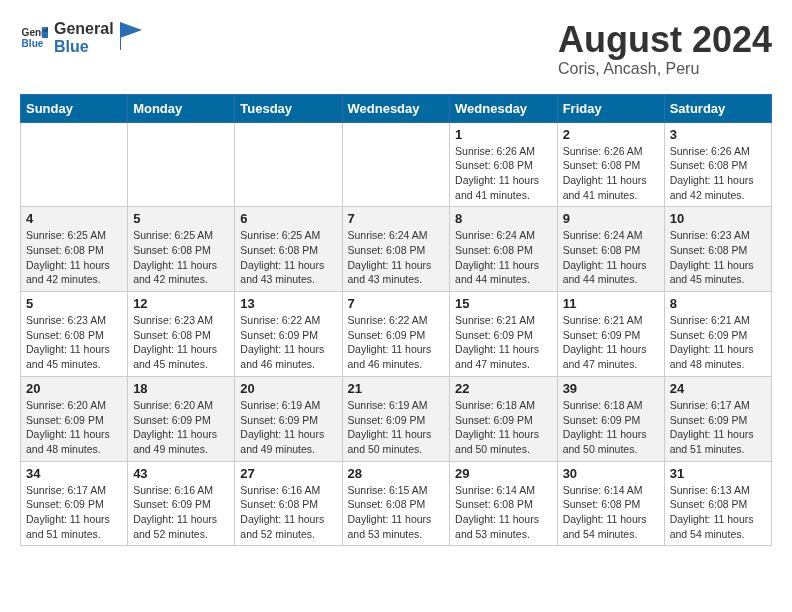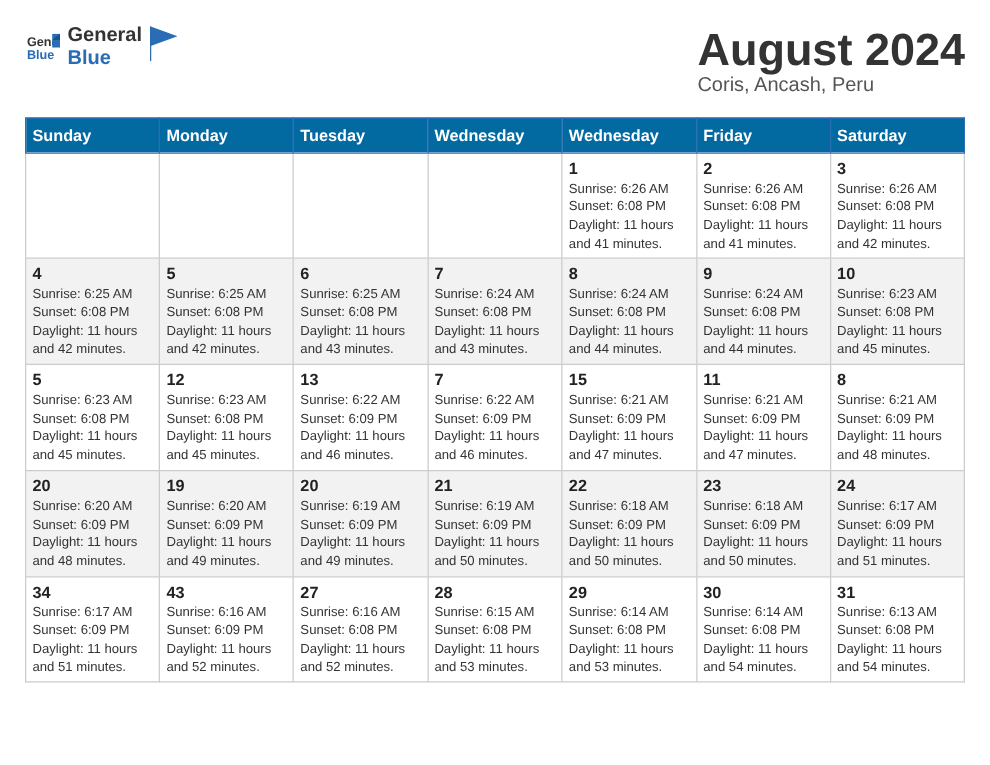--- a/index.html
+++ b/index.html
@@ -234,21 +234,21 @@
         </td>
       </tr>
       <tr>
         <td>
           <div class="day-number">20</div>
           <div class="day-detail" style="white-space: pre-line;">Sunrise: 6:20 AM
 Sunset: 6:09 PM
 Daylight: 11 hours and 48 minutes.</div>
         </td>
         <td>
-          <div class="day-number">19</div>
+          <div class="day-number">18</div>
           <div class="day-detail" style="white-space: pre-line;">Sunrise: 6:20 AM
 Sunset: 6:09 PM
 Daylight: 11 hours and 49 minutes.</div>
         </td>
         <td>
           <div class="day-number">20</div>
           <div class="day-detail" style="white-space: pre-line;">Sunrise: 6:19 AM
 Sunset: 6:09 PM
 Daylight: 11 hours and 49 minutes.</div>
         </td>
@@ -258,21 +258,21 @@
 Sunset: 6:09 PM
 Daylight: 11 hours and 50 minutes.</div>
         </td>
         <td>
           <div class="day-number">22</div>
           <div class="day-detail" style="white-space: pre-line;">Sunrise: 6:18 AM
 Sunset: 6:09 PM
 Daylight: 11 hours and 50 minutes.</div>
         </td>
         <td>
-          <div class="day-number">23</div>
+          <div class="day-number">39</div>
           <div class="day-detail" style="white-space: pre-line;">Sunrise: 6:18 AM
 Sunset: 6:09 PM
 Daylight: 11 hours and 50 minutes.</div>
         </td>
         <td>
           <div class="day-number">24</div>
           <div class="day-detail" style="white-space: pre-line;">Sunrise: 6:17 AM
 Sunset: 6:09 PM
 Daylight: 11 hours and 51 minutes.</div>
         </td>

